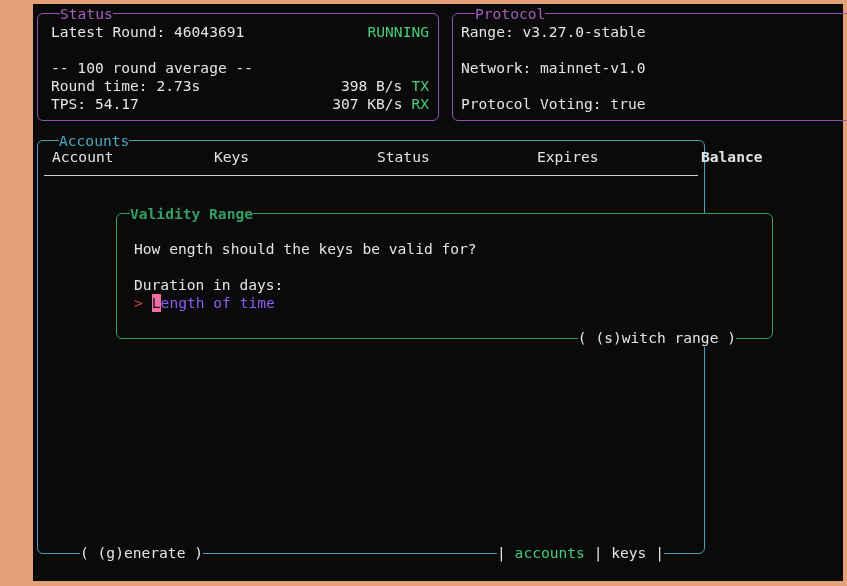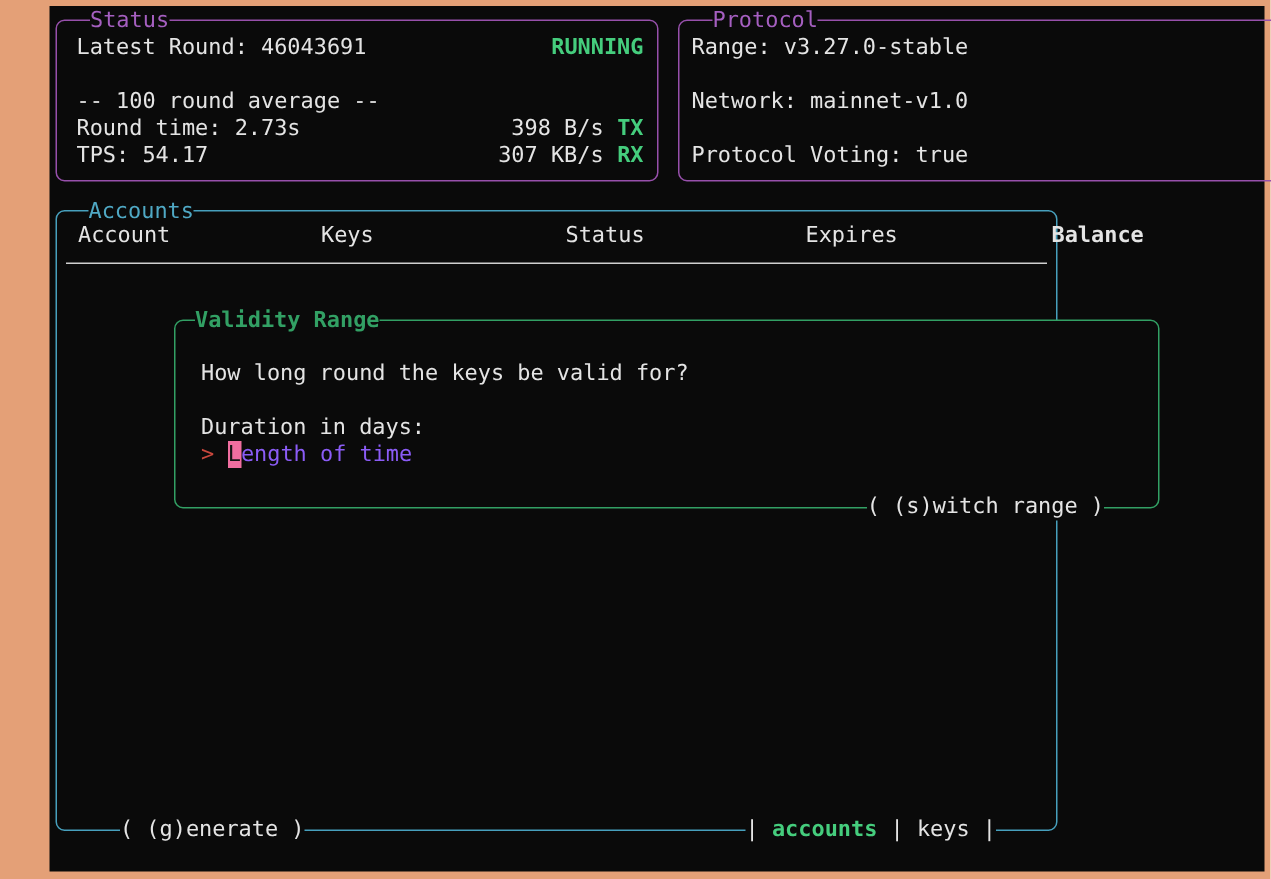--- a/index.html
+++ b/index.html
@@ -12,21 +12,21 @@
   .box-title { position: absolute; top: -9px; background: #0a0a0a; white-space: pre; z-index: 2; }
 
   .status-box   { left: 4px;   top: 9px;   width: 402px; height: 108px; border-color: #9750ab; }
   .protocol-box { left: 419px; top: 9px;   width: 415px; height: 108px; border-color: #9750ab; }
   .accounts-box { left: 4px;   top: 136px; width: 668px; height: 414px; border-color: #47a0bd; }
   .modal-box    { left: 78px;  top: 72px;  width: 657px; height: 126px; border-color: #32a064; background: #0a0a0a; }
 
   .purple-text { color: #a55fc0; }
   .cyan-text   { color: #4fa8c4; }
   .green-text  { color: #32a064; font-weight: bold; }
-  .bright-green { color: #45cd7d; font-weight: bold; }
+  .bright-green { color: #45cd7d; }
   .red-text    { color: #c9473d; }
 
   .status-content   { padding: 9px 9px 0 13px; }
   .protocol-content { padding: 9px 9px 0 8px; }
   .modal-content    { padding: 26px 0 0 17px; }
 
   .line { min-height: 18px; white-space: pre; }
   .split { display: flex; justify-content: space-between; }
   .pair { display: flex; gap: 9px; }
 
@@ -100,21 +100,21 @@
         <span class="th th-1">Keys</span>
         <span class="th th-2">Status</span>
         <span class="th th-3">Expires</span>
         <span class="th th-4">Balance</span>
       </div>
       <div class="table-divider"></div>
 
       <section class="box modal-box">
         <span class="box-title green-text" style="left:13px">Validity Range</span>
         <div class="modal-content">
-          <div class="line">How long round the keys be valid for?</div>
+          <div class="line">How ength should the keys be valid for?</div>
           <div class="line"></div>
           <div class="line">Duration in days:</div>
           <div class="line input-line">
             <span class="red-text">&gt;</span>
             <span class="cursor">L</span>
             <span class="placeholder">ength of time</span>
           </div>
         </div>
         <span class="border-btn switch-btn">( (s)witch range )</span>
       </section>

